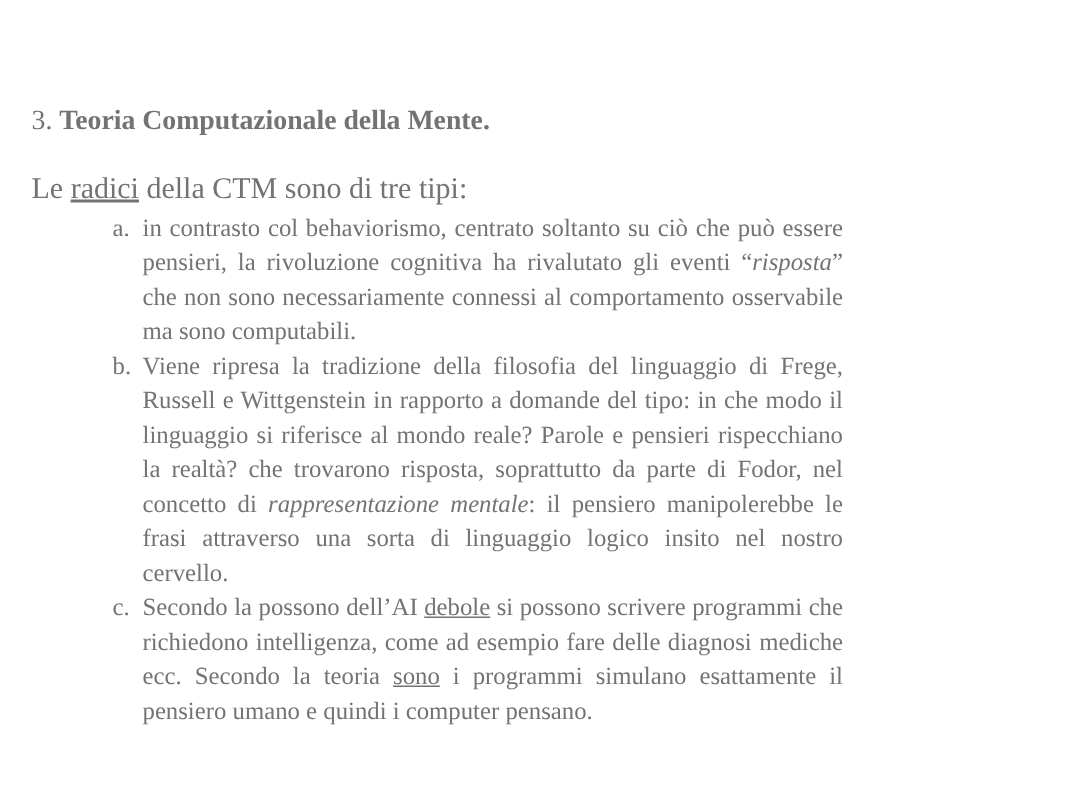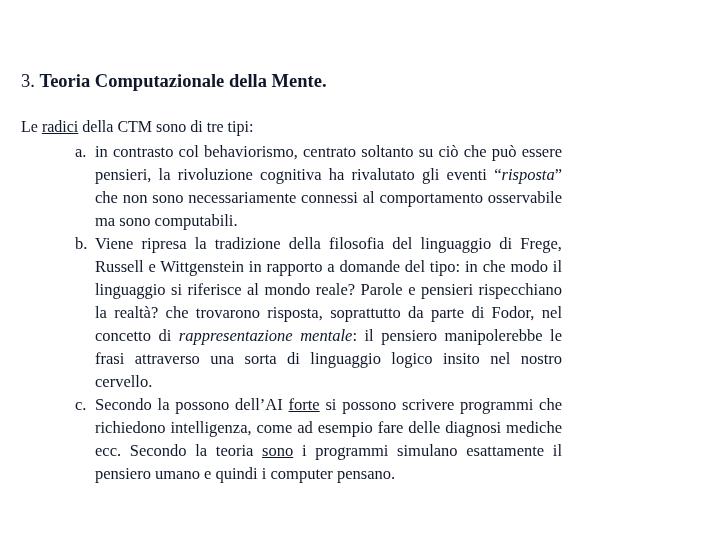--- a/index.html
+++ b/index.html
@@ -5,40 +5,40 @@
   html, body {
     margin: 0;
     padding: 0;
     background: #ffffff;
   }
   .page {
     position: relative;
     width: 604px;
     height: 540px;
     background: #ffffff;
-    color: #0f172a;
+    color: #737373;
     font-family: "Liberation Serif", "DejaVu Serif", serif;
     overflow: hidden;
   }
   .title {
     position: absolute;
     left: 21px;
     top: 69px;
     margin: 0;
     font-size: 18.5px;
     line-height: 25px;
     font-weight: normal;
     white-space: nowrap;
   }
   .intro {
     position: absolute;
     left: 21px;
     top: 115px;
     margin: 0;
-    font-size: 16px;
+    font-size: 20px;
     line-height: 23px;
     white-space: nowrap;
   }
   .list {
     position: absolute;
     left: 0;
     right: 0;
     top: 140px;
   }
   .item {
@@ -75,17 +75,17 @@
       <span><span>in contrasto col behaviorismo, centrato soltanto su ciò che può essere pensieri, la rivoluzione cognitiva ha rivalutato gli eventi “</span><span class="i">risposta</span><span>” che non sono necessariamente connessi al comportamento osservabile ma sono computabili.</span></span>
     </div>
 
     <div class="item">
       <span class="label">b.</span>
       <span><span>Viene ripresa la tradizione della filosofia del linguaggio di Frege, Russell e Wittgenstein in rapporto a domande del tipo: in che modo il linguaggio si riferisce al mondo reale? Parole e pensieri rispecchiano la realtà? che trovarono risposta, soprattutto da parte di Fodor, nel concetto di </span><span class="i">rappresentazione mentale</span><span>: il pensiero manipolerebbe le frasi attraverso una sorta di linguaggio logico insito nel nostro cervello.</span></span>
     </div>
 
     <div class="item">
       <span class="label">c.</span>
-      <span><span>Secondo la possono dell’AI </span><span class="u">forte</span><span> si possono scrivere programmi che richiedono intelligenza, come ad esempio fare delle diagnosi mediche ecc. Secondo la teoria </span><span class="u">sono</span><span> i programmi simulano esattamente il pensiero umano e quindi i computer pensano.</span></span>
+      <span><span>Secondo la possono dell’AI </span><span class="u">debole</span><span> si possono scrivere programmi che richiedono intelligenza, come ad esempio fare delle diagnosi mediche ecc. Secondo la teoria </span><span class="u">sono</span><span> i programmi simulano esattamente il pensiero umano e quindi i computer pensano.</span></span>
     </div>
 
   </div>
 </div>
 
 </body></html>

